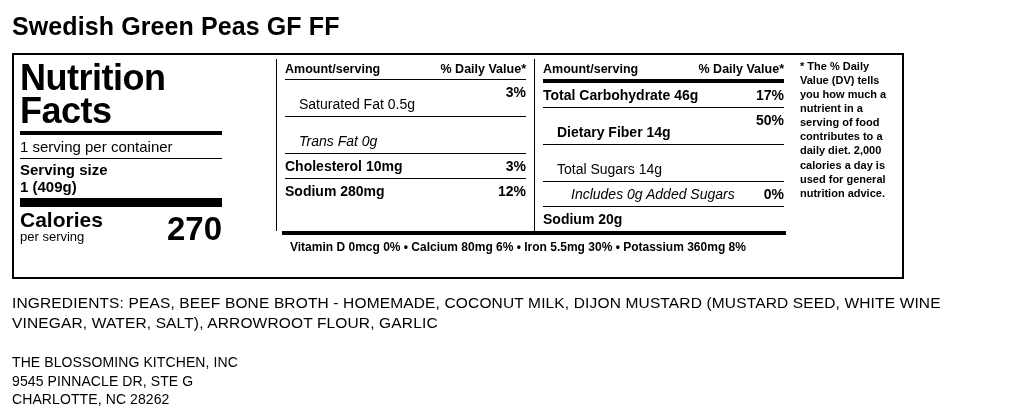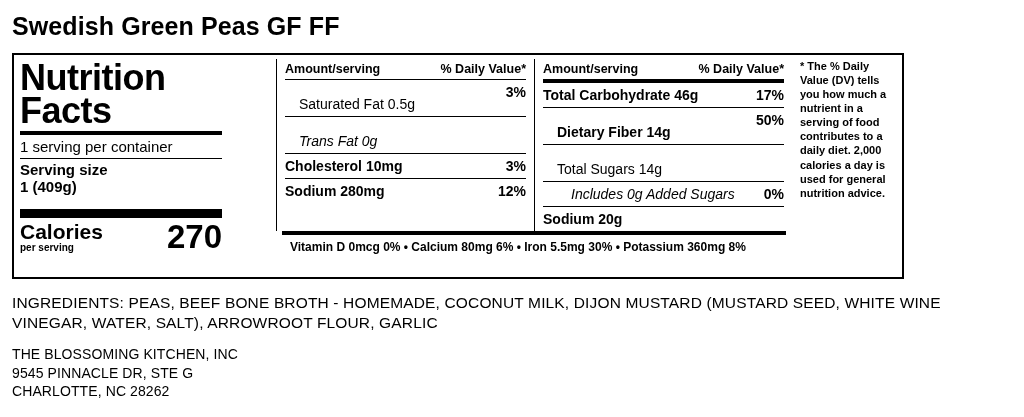--- a/index.html
+++ b/index.html
@@ -61,36 +61,36 @@
     padding: 3px 0 3px 0;
   }
   .serving-size-label {
     font-size: 15px;
     font-weight: bold;
     padding-top: 2px;
   }
   .serving-size-value {
     font-size: 15px;
     font-weight: bold;
-    padding-bottom: 14px;
+    padding-bottom: 3px;
   }
   .calories-row {
     display: flex;
     align-items: flex-end;
     justify-content: space-between;
     padding-top: 2px;
   }
   .calories-label {
     font-size: 21px;
     font-weight: bold;
     line-height: 1.0;
   }
   .calories-sub {
-    font-size: 10px;
-    font-weight: bold;
+    font-size: 13px;
+    font-weight: normal;
     line-height: 1.1;
   }
   .calories-value {
     font-size: 33px;
     font-weight: bold;
     line-height: 1.0;
     padding-bottom: 0px;
   }
   .nf-col {
     flex: 1 1 0;
@@ -160,21 +160,21 @@
   
   .ingredients {
     font-size: 15.5px;
     line-height: 1.28;
     margin: 14px 4px 0 4px;
     letter-spacing: 0.15px;
   }
   .company {
     font-size: 14px;
     line-height: 1.35;
-    margin: 12px 4px 0 4px;
+    margin: 20px 4px 0 4px;
     letter-spacing: 0.1px;
   }
 </style>
 </head>
 <body>
 
 <div class="page">
 
   <div class="product-title">Swedish Green Peas GF FF</div>
 

